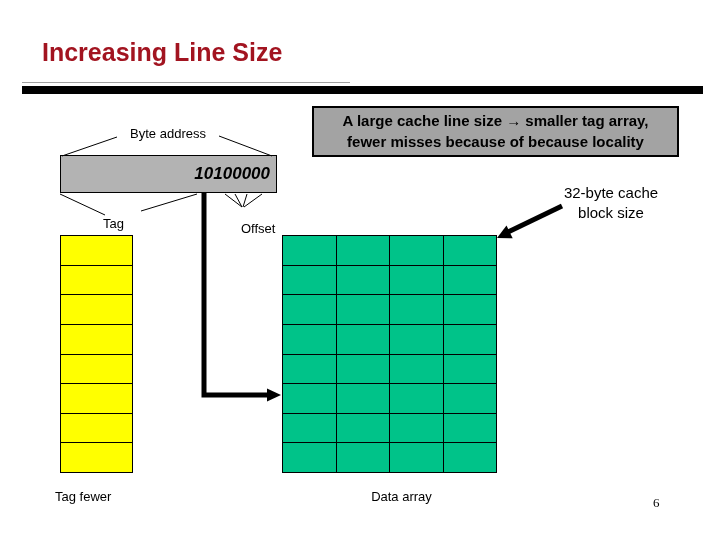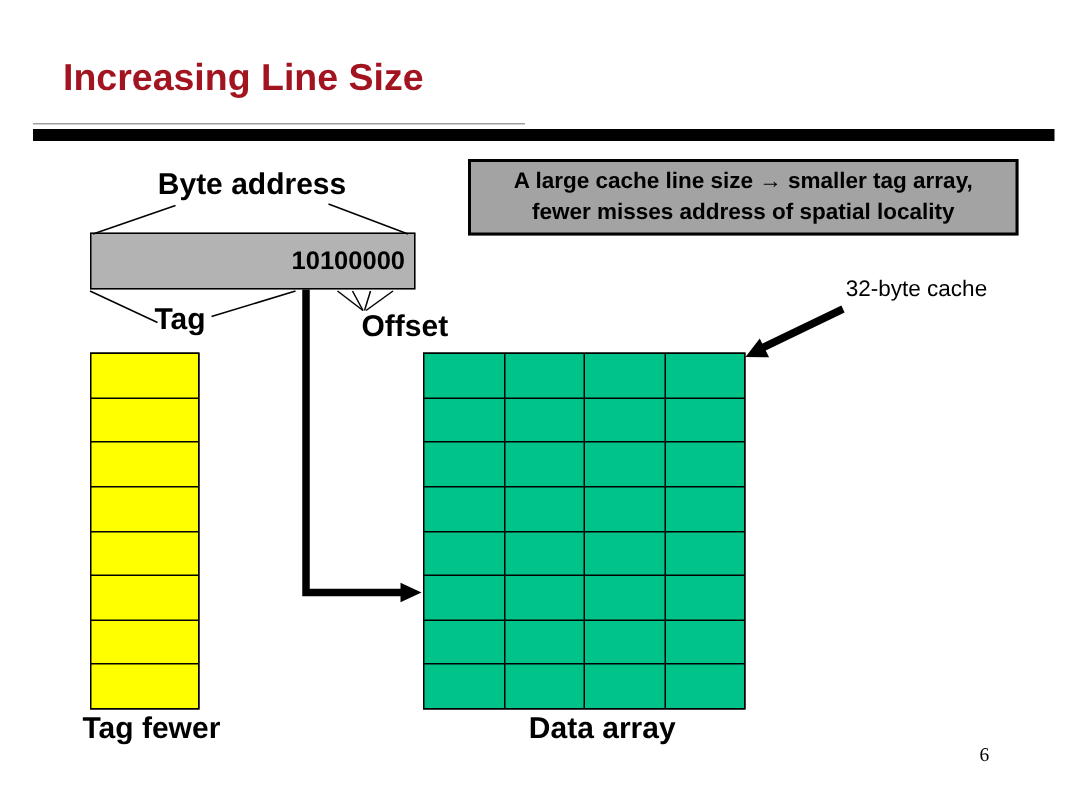--- a/index.html
+++ b/index.html
@@ -6,21 +6,21 @@
   .slide{
     position:relative;width:720px;height:540px;background:#ffffff;
     font-family:"Liberation Sans",sans-serif;color:#000;overflow:hidden;
   }
   .abs{position:absolute;}
   .page-title{
     left:42px;top:38px;font-size:25px;font-weight:bold;letter-spacing:0;
   }
   .rule-accent{left:22px;top:82px;width:328px;height:1px;background:#a0a0a0;}
   .rule-bar{left:22px;top:86px;width:681px;height:8px;background:#000;}
-  .lbl{font-size:20px;font-weight:bold;line-height:18px;white-space:nowrap;}
+  .lbl{font-size:13px;font-weight:normal;line-height:18px;white-space:nowrap;margin-top:11px;}
   .byte-address-label{left:88px;top:114px;width:160px;text-align:center;}
   .note-box{
     left:312px;top:106px;width:363px;border:2px solid #000;background:#a3a3a3;
     font-size:15px;font-weight:bold;text-align:center;line-height:21px;padding:2px 0 3px 0;
   }
   .address-box{
     left:60px;top:155px;width:217px;height:38px;background:#b3b3b3;border:1px solid #000;
     display:flex;align-items:center;justify-content:flex-end;padding-right:6px;box-sizing:border-box;
     font-size:17px;font-weight:bold;
   }
@@ -46,32 +46,33 @@
 <div class="slide">
 
   <div class="abs page-title" style="color: rgb(162, 20, 32);">Increasing Line Size</div>
   <div class="abs rule-accent"></div>
   <div class="abs rule-bar"></div>
 
   <div class="abs lbl byte-address-label">Byte address</div>
 
   <div class="abs note-box">
     <div>A large cache line size → smaller tag array,</div>
-    <div>fewer misses address of spatial locality</div>
+    <div>fewer misses because of because locality</div>
   </div>
 
-  <div class="abs address-box" style="background: rgb(179, 179, 179);">
+  <div class="abs address-box" style="background: rgb(179, 179, 179); font-style: italic;">
     <span>10100000</span>
   </div>
 
   <div class="abs lbl tag-label">Tag</div>
   <div class="abs lbl offset-label">Offset</div>
 
   <div class="abs block-note">
     <div>32-byte cache</div>
+    <div>block size</div>
   </div>
 
   <div class="abs tag-grid" style="grid-template-rows: repeat(8, 1fr);">
       <div style="background: rgb(255, 255, 0);"></div>
       <div style="background: rgb(255, 255, 0);"></div>
       <div style="background: rgb(255, 255, 0);"></div>
       <div style="background: rgb(255, 255, 0);"></div>
       <div style="background: rgb(255, 255, 0);"></div>
       <div style="background: rgb(255, 255, 0);"></div>
       <div style="background: rgb(255, 255, 0);"></div>

